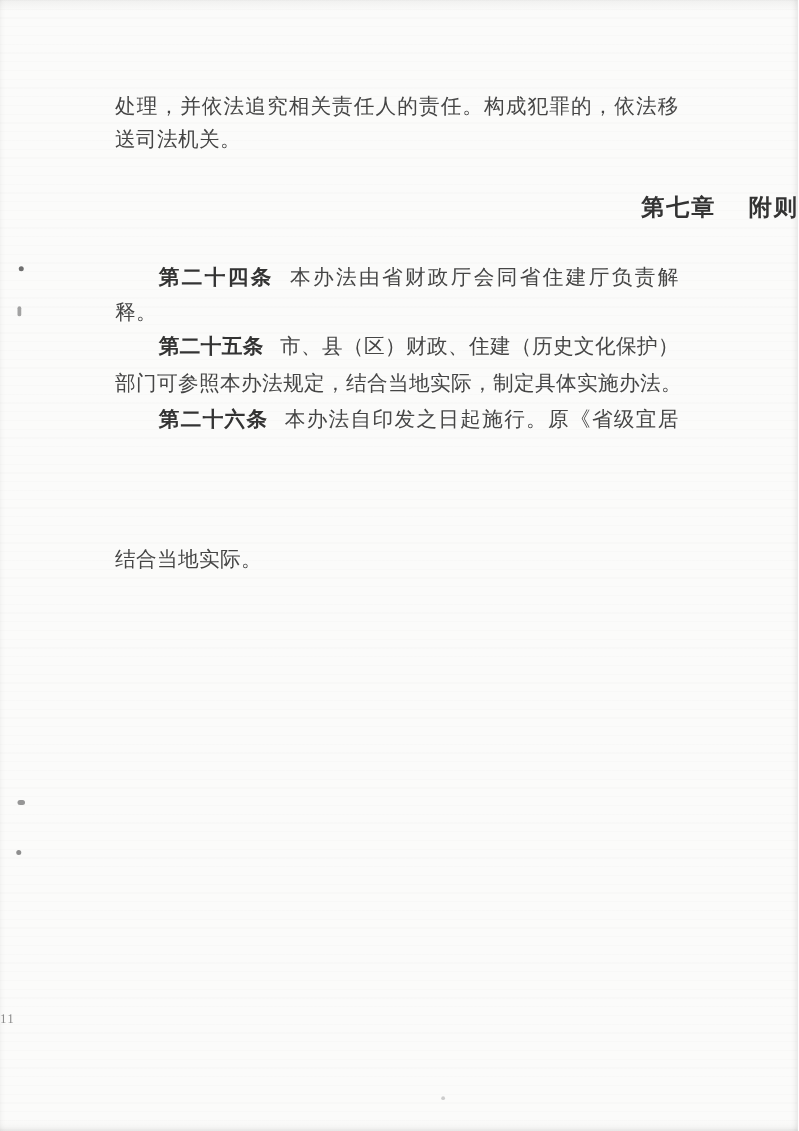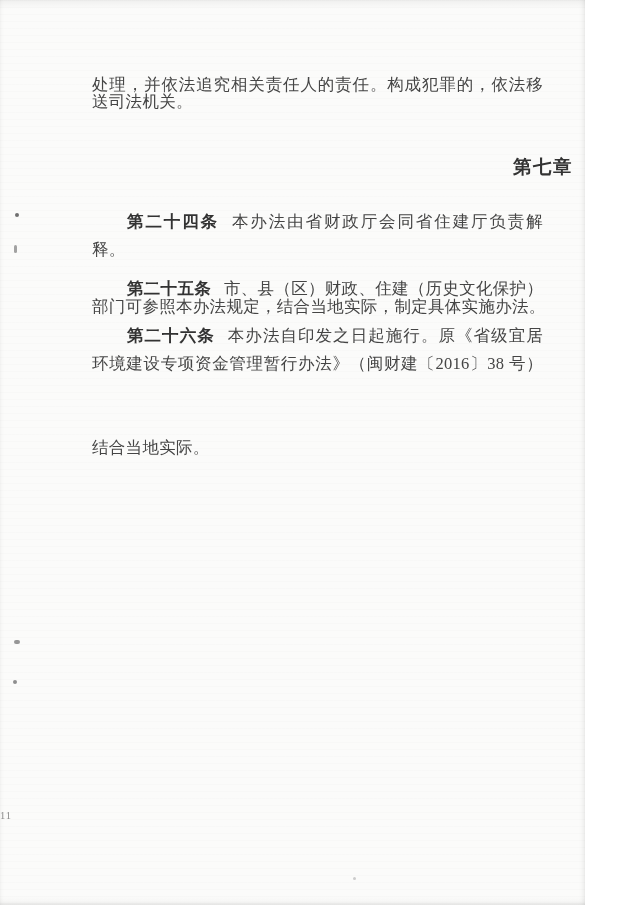--- a/index.html
+++ b/index.html
@@ -1,19 +1,19 @@
 <!DOCTYPE html>
 <html><head>
 <meta charset="utf-8">
 <style>
   html, body { margin: 0; padding: 0; background: #ffffff; }
 
   .page {
     position: relative;
-    width: 585px;
+    width: 638px;
     height: 905px;
     overflow: hidden;
     background:
       repeating-linear-gradient(180deg, rgba(0,0,0,0.010) 0px, rgba(0,0,0,0.010) 1px, rgba(0,0,0,0) 1px, rgba(0,0,0,0) 7px),
       linear-gradient(180deg, #f0f0ef 0px, #fbfbfa 9px, #fbfbfa 896px, #f4f4f3 905px);
     box-shadow:
       inset -4px 0 6px -4px rgba(0,0,0,0.12),
       inset 3px 0 5px -3px rgba(0,0,0,0.06),
       inset 0 -3px 5px -3px rgba(0,0,0,0.10);
     font-family: "Liberation Serif", "DejaVu Serif", serif;
@@ -74,32 +74,31 @@
   }
 
   .speck { position: absolute; }
 </style>
 </head>
 <body>
 
 <div class="page">
 
   <p class="line j" style="top:75px">处理，并依法追究相关责任人的责任。构成犯罪的，依法移</p>
-  <p class="line" style="top:92px">送司法机关。</p>
+  <p class="line" style="top:102px">送司法机关。</p>
 
   <h2 class="chapter"><span>第七章</span><span class="chapter-gap"></span><span>附则</span></h2>
 
   <p class="line j indent" style="top:212px"><b class="article-label">第二十四条</b><span>本办法由省财政厅会同省住建厅负责解</span></p>
   <p class="line" style="top:240px">释。</p>
 
-  <p class="line j indent" style="top:279px"><b class="article-label">第二十五条</b><span>市、县（区）财政、住建（历史文化保护）</span></p>
+  <p class="line j indent" style="top:267px"><b class="article-label">第二十五条</b><span>市、县（区）财政、住建（历史文化保护）</span></p>
   <p class="line j" style="top:297px">部门可参照本办法规定，结合当地实际，制定具体实施办法。</p>
 
   <p class="line j indent" style="top:326px"><b class="article-label">第二十六条</b><span>本办法自印发之日起施行。原《省级宜居</span></p>
-  <p class="line j" style="top:354px">环境建设专项资金管理暂行办法》（闽财建〔2016〕38 号）</p>
   <p class="line" style="top:438px">结合当地实际。</p>
 
   <p class="pageno">11</p>
 
   <div class="speck" style="left:15px; top:213px; width:4px; height:4px; background:#6f6f6f; border-radius:50%;"></div>
   <div class="speck" style="left:14px; top:245px; width:3px; height:8px; background:#a2a2a2; border-radius:2px;"></div>
   <div class="speck" style="left:14px; top:640px; width:6px; height:4px; background:#969696; border-radius:2px;"></div>
   <div class="speck" style="left:13px; top:680px; width:4px; height:4px; background:#8e8e8e; border-radius:50%;"></div>
   <div class="speck" style="left:353px; top:877px; width:3px; height:3px; background:#cccccc; border-radius:50%;"></div>
 

